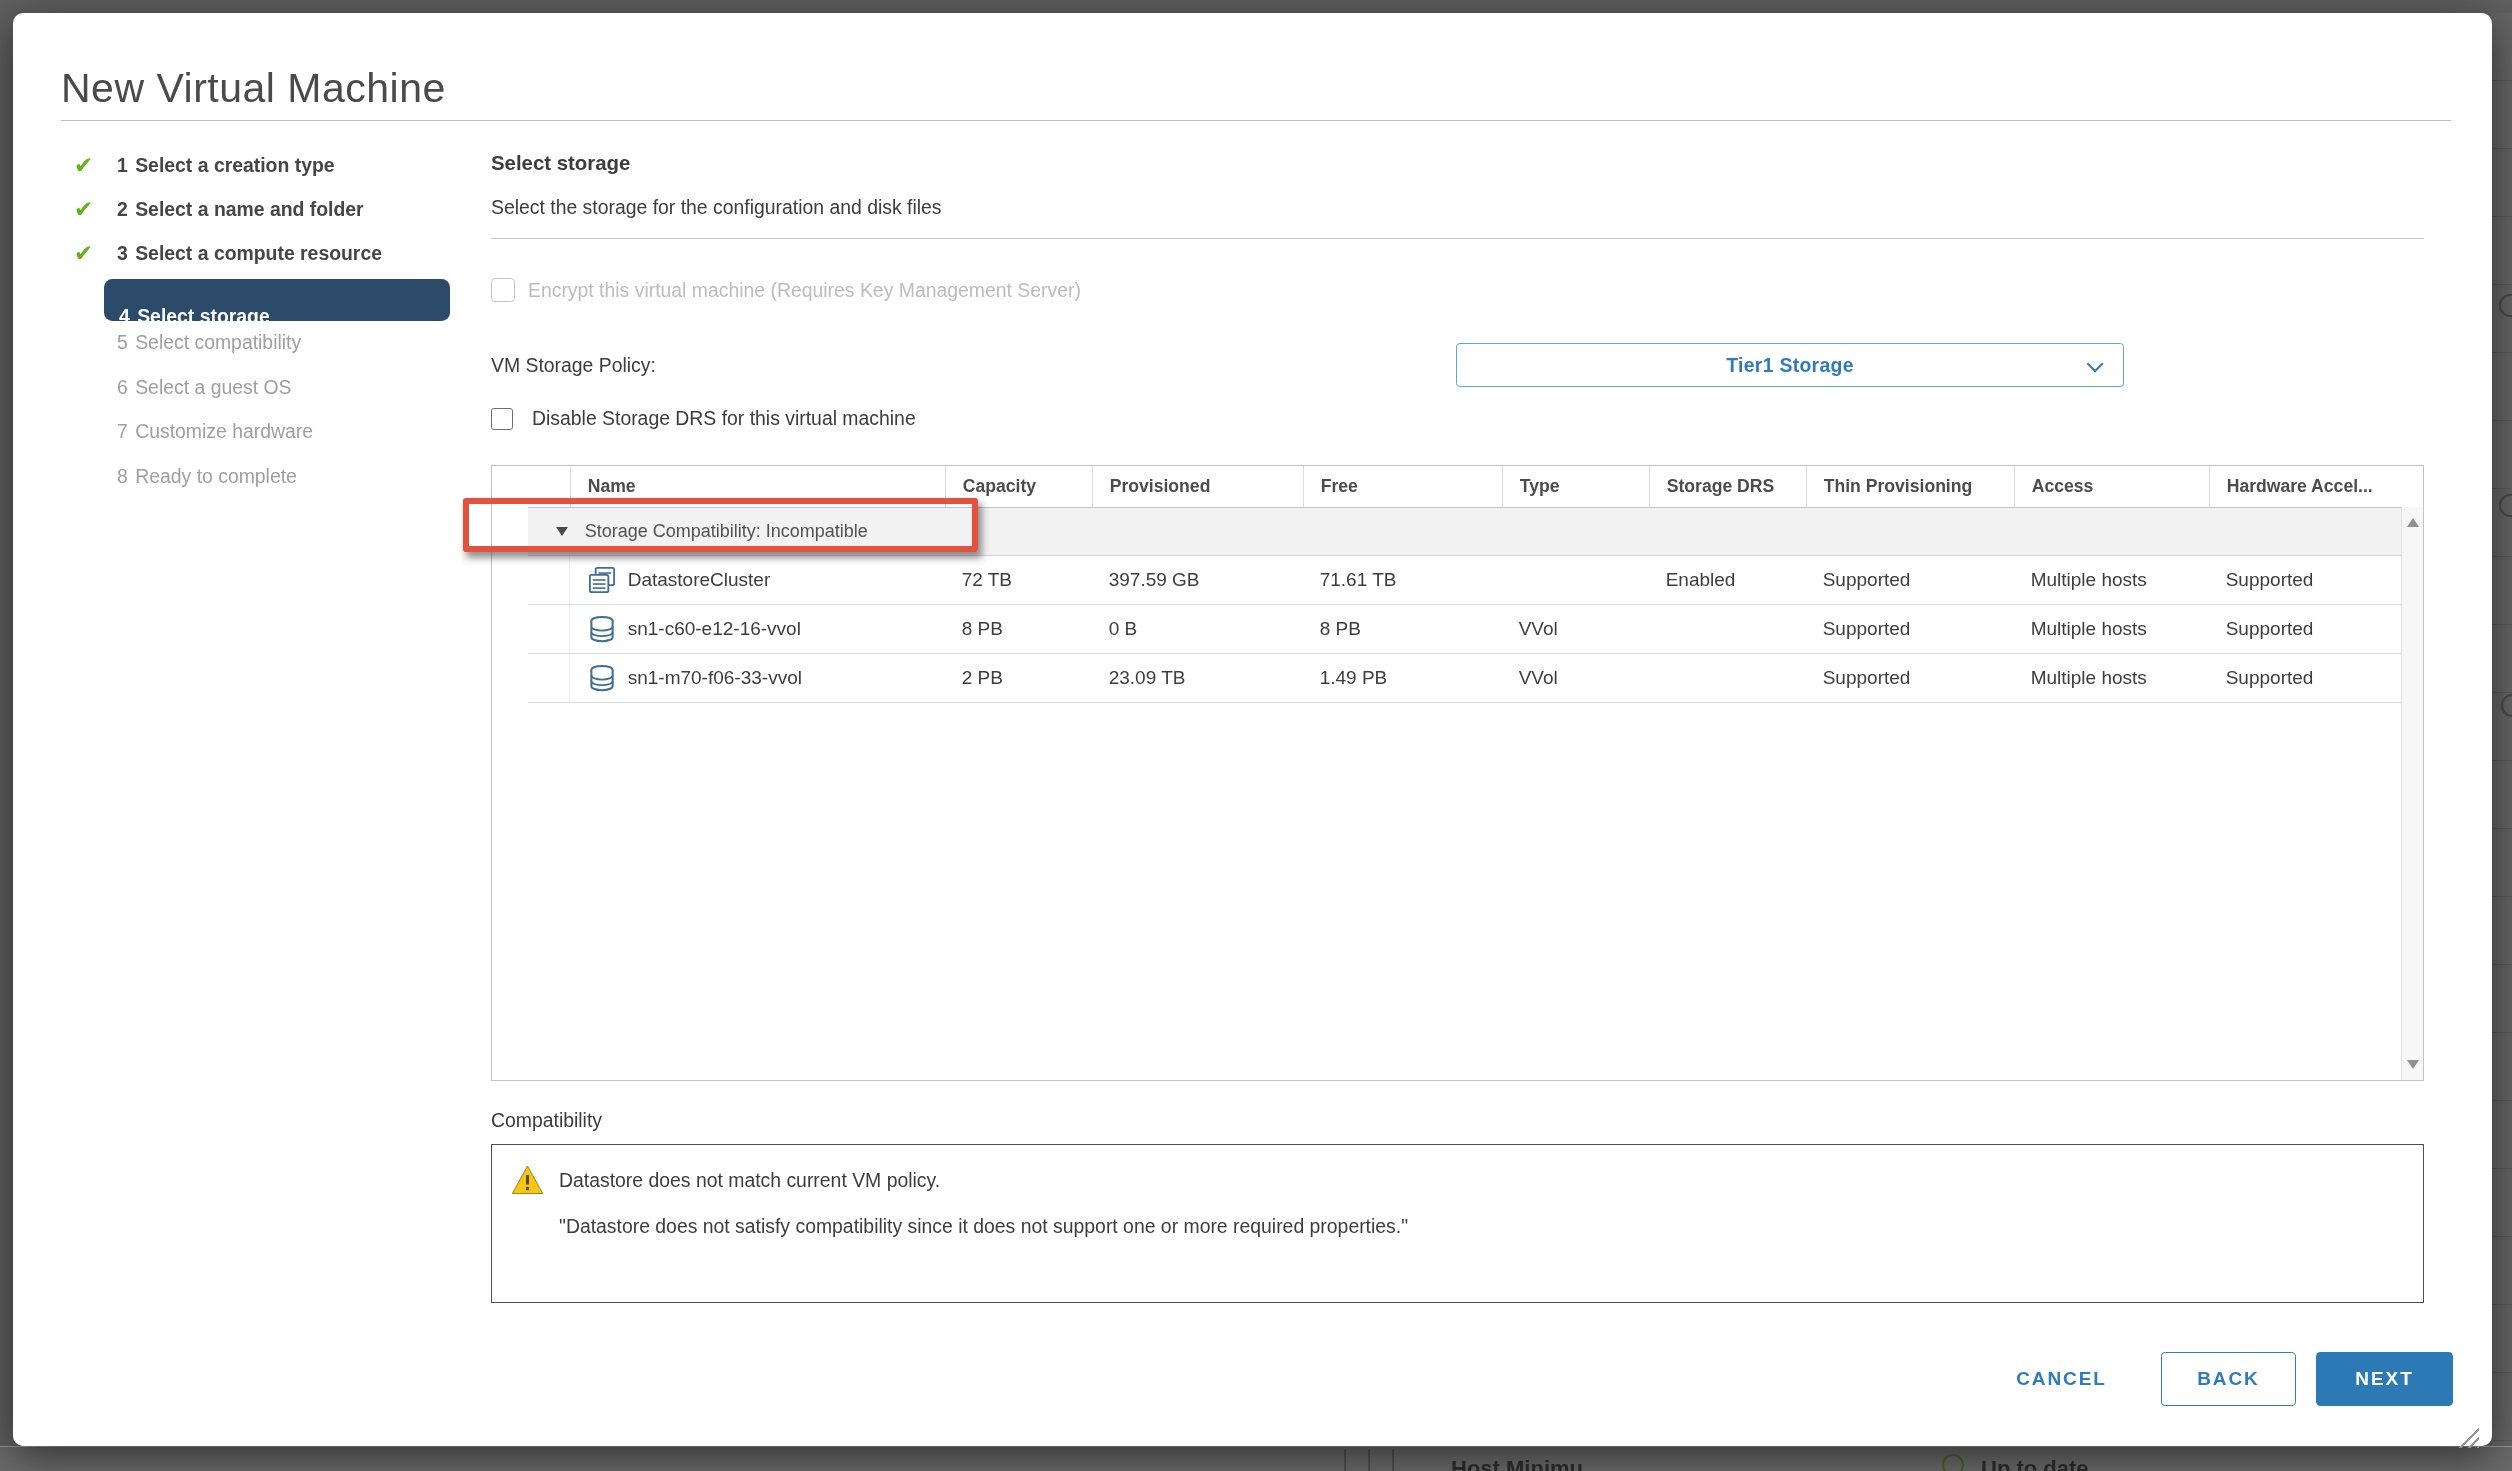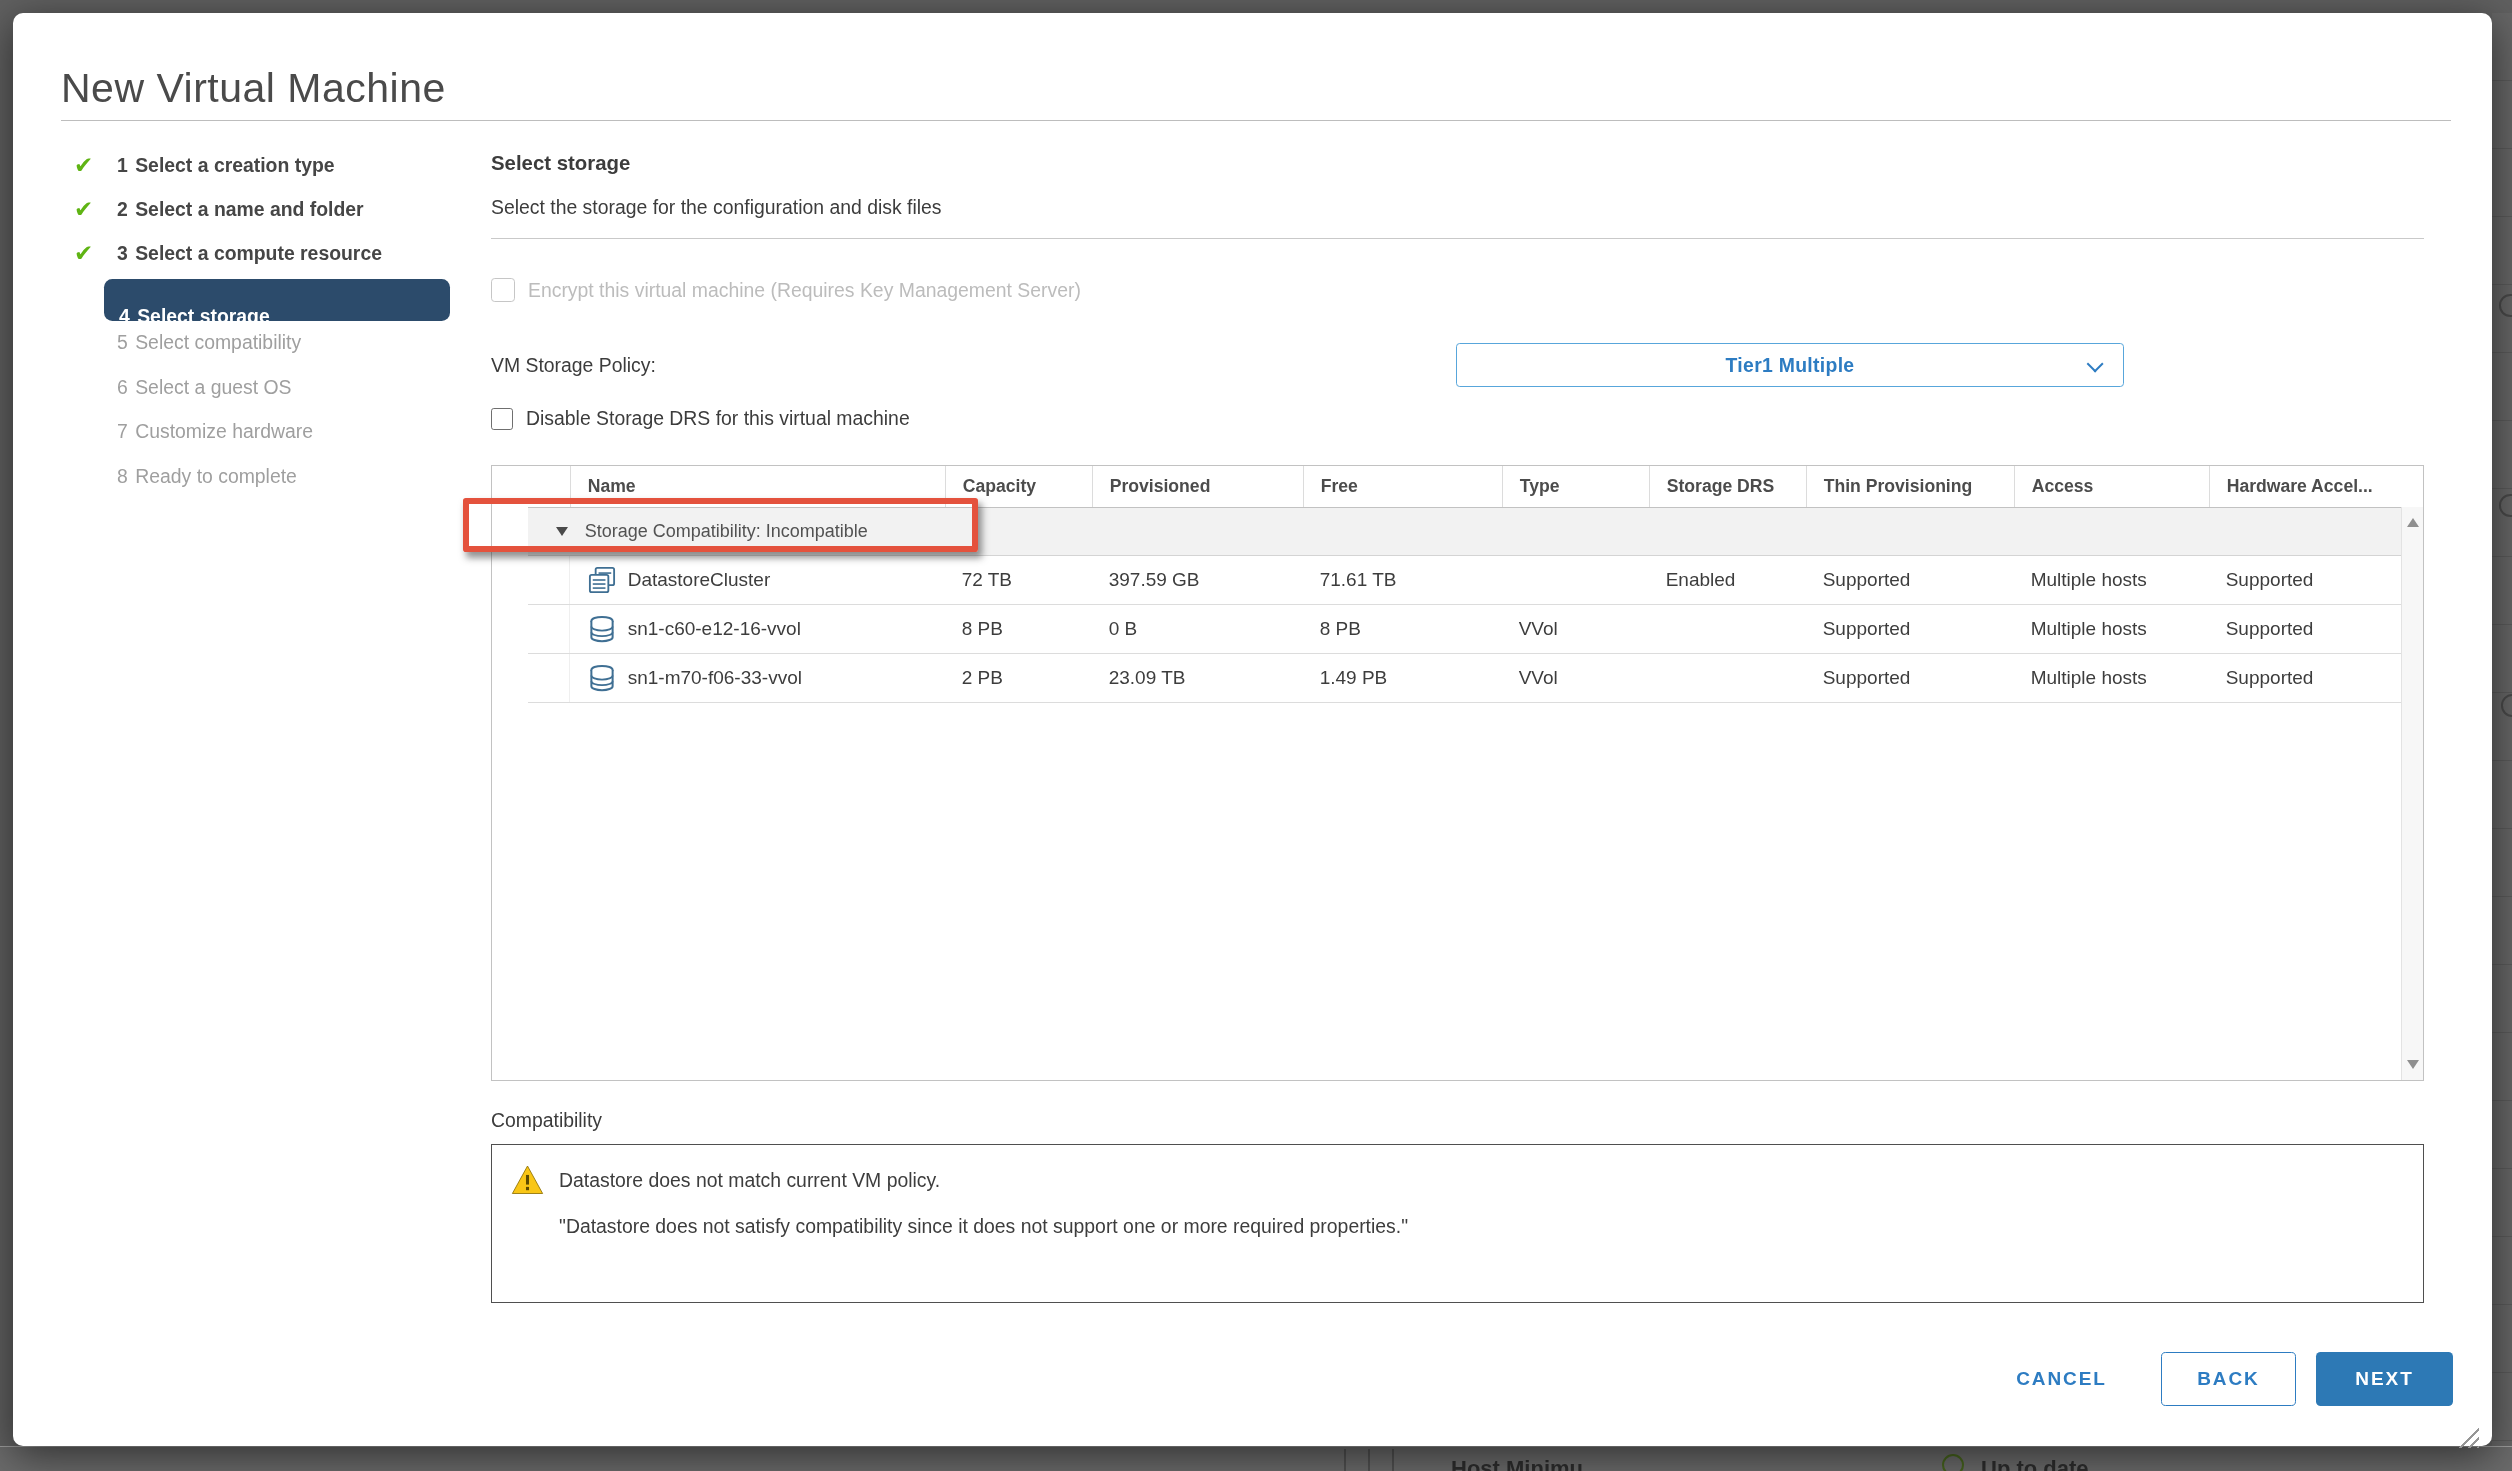--- a/index.html
+++ b/index.html
@@ -42,21 +42,21 @@
   .checkbox.enabled{width:22px;height:22px;border-color:#6f6f6f;border-radius:2.8px;}
   .encrypt-label{font-size:19.4px;color:#bcbcbc;}
 
   .policy-label{position:absolute;left:478px;top:341px;font-size:19.4px;color:#3c3c3c;}
   .policy-select{position:absolute;left:1443px;top:330px;width:668px;height:44px;border:1.9px solid #58a6db;border-radius:3.7px;
                  background:#fff;box-sizing:border-box;display:flex;align-items:center;justify-content:center;cursor:pointer;}
   .policy-value{font-size:19.4px;font-weight:600;color:#2d7cc2;letter-spacing:0.3px;}
   .policy-caret{position:absolute;right:22px;top:14px;width:10.2px;height:10.2px;
                 border-right:2.3px solid #2d7cc2;border-bottom:2.3px solid #2d7cc2;transform:rotate(45deg);}
 
-  .drs-row{position:absolute;left:478px;top:394px;display:flex;align-items:center;gap:13px;}
+  .drs-row{position:absolute;left:478px;top:394px;display:flex;align-items:center;gap:19px;}
   .drs-label{font-size:19.4px;color:#3c3c3c;}
 
   
   .grid{position:absolute;left:478px;top:452px;width:1933px;height:616px;border:0.9px solid #c2c2c2;
         box-sizing:border-box;background:#fff;padding-left:36px;}
   .grid-header{display:flex;height:41px;border-bottom:0.9px solid #c2c2c2;}
   .gh{display:flex;align-items:center;padding-left:16.7px;font-size:17.6px;font-weight:600;color:#4c4c4c;
       box-sizing:border-box;white-space:nowrap;overflow:hidden;}
   .gh + .gh{border-left:0.9px solid #dcdcdc;}
   .c0{width:42px;flex:none;}.c1{width:375px;flex:none;}.c2{width:147px;flex:none;}.c3{width:211px;flex:none;}
@@ -161,21 +161,21 @@
     <div class="content-sub">Select the storage for the configuration and disk files</div>
     <div class="sub-divider"></div>
 
     <div class="encrypt-row">
       <span class="checkbox"></span>
       <span class="encrypt-label">Encrypt this virtual machine (Requires Key Management Server)</span>
     </div>
 
     <div class="policy-label">VM Storage Policy:</div>
     <div class="policy-select">
-      <span class="policy-value">Tier1 Multiple</span>
+      <span class="policy-value">Tier1 Storage</span>
       <span class="policy-caret"></span>
     </div>
 
     <div class="drs-row">
       <span class="checkbox enabled"></span>
       <span class="drs-label">Disable Storage DRS for this virtual machine</span>
     </div>
 
     <div class="grid">
       <div class="grid-header">

